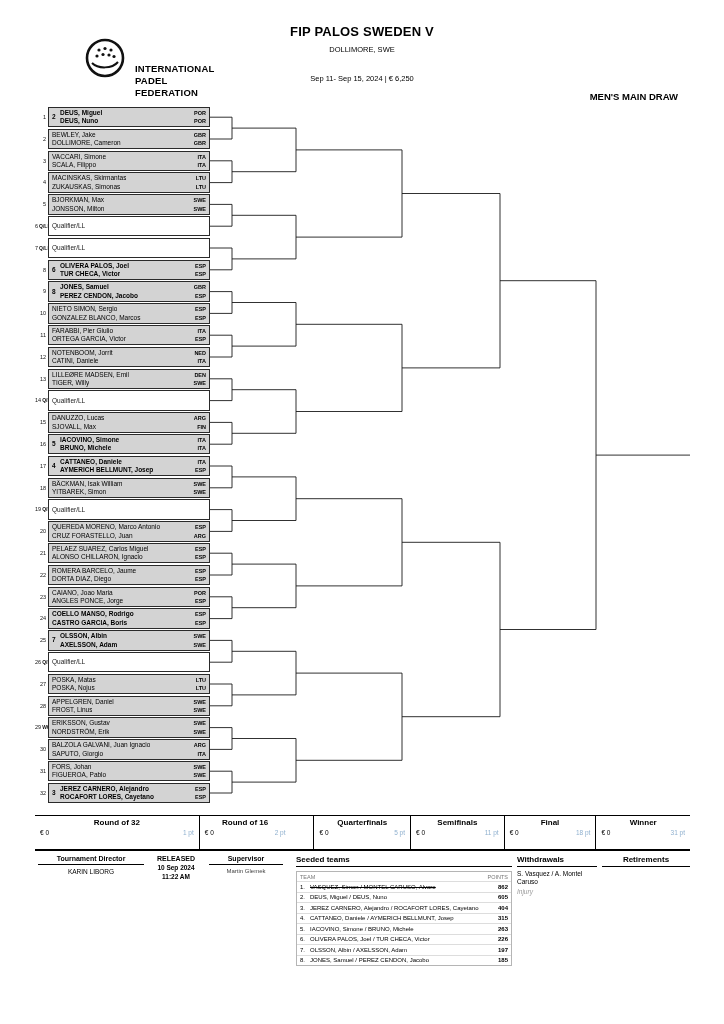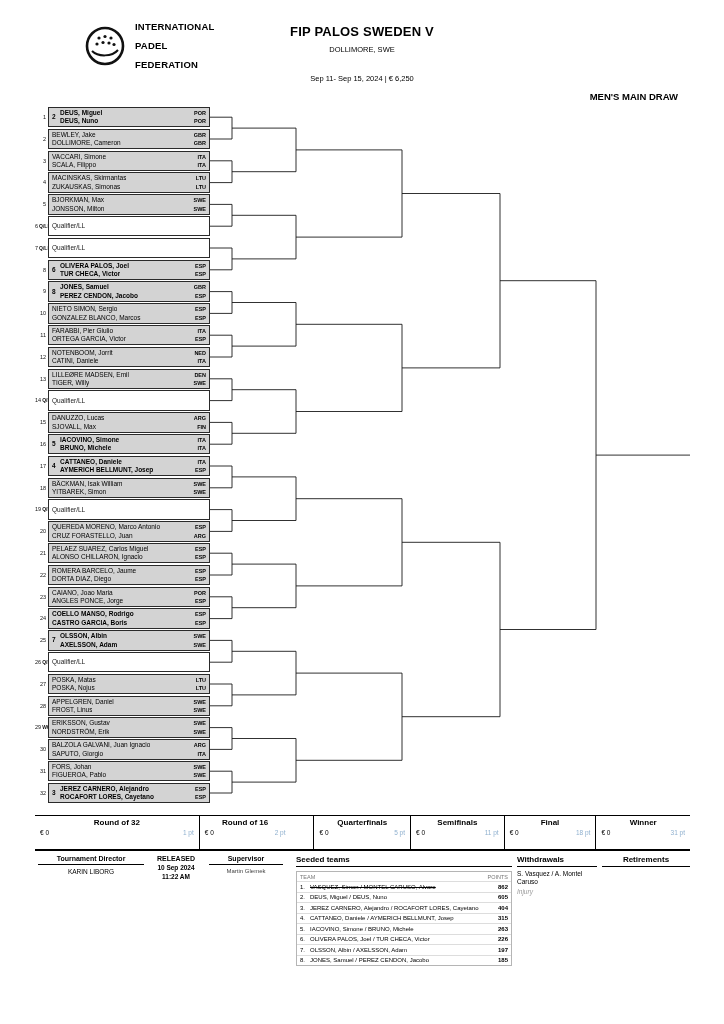--- a/index.html
+++ b/index.html
@@ -2,21 +2,21 @@
 <html style="--accent: #8fb0cf; --boxfill: #d3d3d3;"><head>
 <meta charset="utf-8">
 <style>
   * { margin:0; padding:0; box-sizing:border-box; }
   html,body { background:#fff; }
   .page { position:relative; width:724px; height:1024px; background:#fff;
           font-family:"Liberation Sans", sans-serif; color:#000; overflow:hidden; }
 
   
   .logo { position:absolute; left:84px; top:17px; display:flex; align-items:center; gap:9px; }
-  .org-name { width:96px; font-size:9.5px; font-weight:bold; line-height:19px; letter-spacing:.2px; }
+  .org-name { width:96px; font-size:9.5px; font-weight:bold; line-height:12px; letter-spacing:.2px;margin-top:46px; }
   .titleblock { position:absolute; left:180px; right:180px; top:24px; text-align:center; }
   .tour-title { font-size:13px; font-weight:bold; letter-spacing:.2px; }
   .tour-loc   { font-size:7.5px; margin-top:6px; }
   .tour-dates { font-size:7.5px; margin-top:20px; }
   .draw-title { position:absolute; top:91px; right:46px; font-size:9.5px; font-weight:bold; }
 
   
   .lines { position:absolute; left:0; top:0; }
   .entry { position:absolute; left:35px; width:175px; display:flex; }
   .pos { width:13px; font-size:5.5px; color:#111; text-align:right; padding:7px 2px 0 0; white-space:nowrap; }

